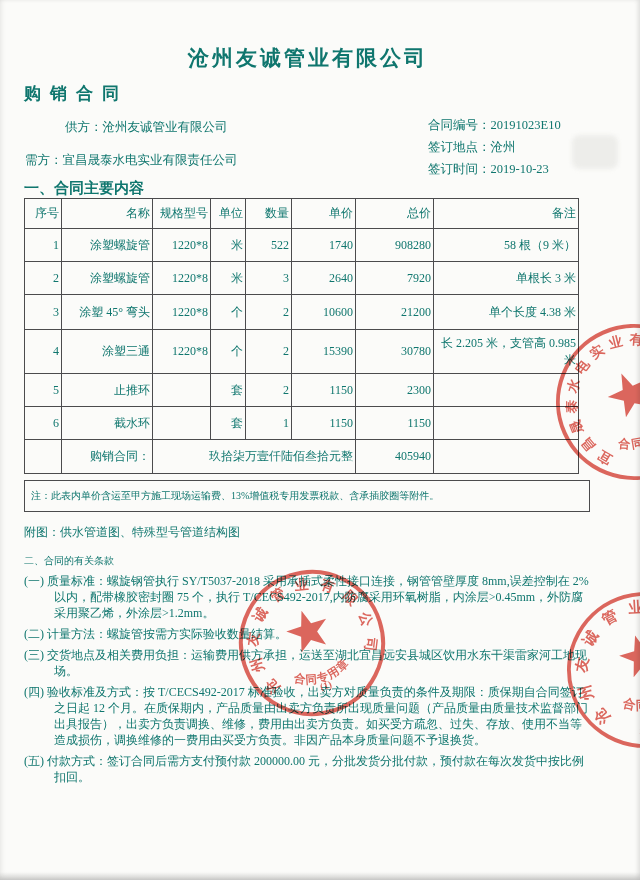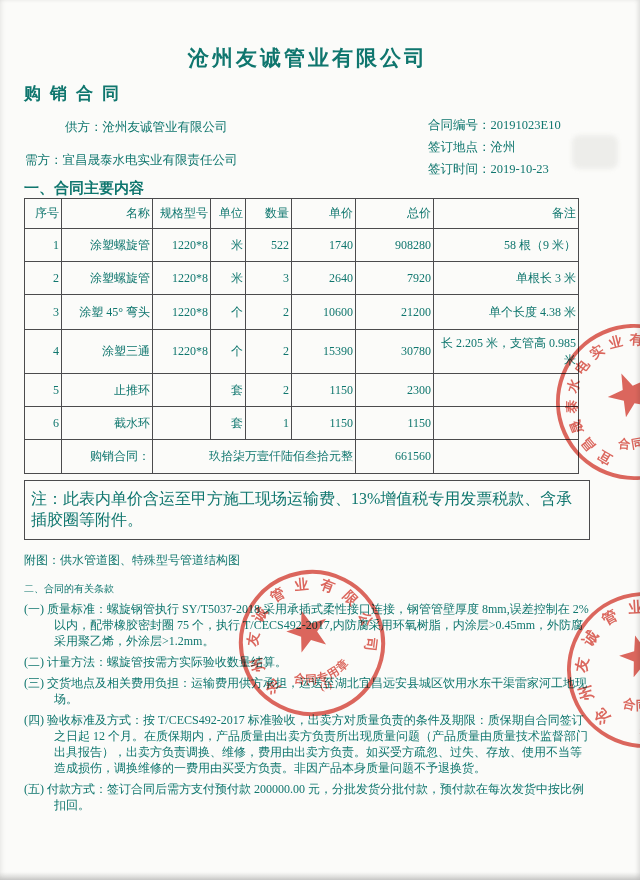--- a/index.html
+++ b/index.html
@@ -16,21 +16,21 @@
   .supplier-line{position:absolute;left:1px;top:0;margin-left:40px;}
   .buyer-line{position:absolute;left:1px;top:33px;}
   .meta-block{position:absolute;left:404px;top:-4px;line-height:1.75;}
   .meta-block div{white-space:nowrap;}
   .sec-heading{font-size:15px;margin:2px 0 0;font-weight:bold;}
   table.items{border-collapse:collapse;table-layout:fixed;width:554px;margin-top:0;
     font-size:12px;text-align:right;}
   table.items td,table.items th{border:1px solid #4b4b4d;font-weight:normal;
     padding:1px 2px;overflow:hidden;}
   .remark-cell{line-height:1.4;}
-  .note-box{border:1px solid #4b4b4d;width:552px;margin-top:6px;padding:8px 6px;font-size:16px;}
+  .note-box{border:1px solid #4b4b4d;width:552px;margin-top:6px;padding:8px 6px;font-size:10px;}
   .attachment-line{font-size:12px;margin:12px 0 0;}
   .sec2-heading{font-size:10px;margin:13px 0 0;font-weight:normal;}
   .clauses{margin-top:4px;}
   .clause{font-size:12px;line-height:16px;margin:5px 0;padding-left:30px;text-indent:-30px;}
   
   .stamp{position:absolute;mix-blend-mode:multiply;opacity:.82;}
   .stamp text{font-family:"Liberation Serif","DejaVu Serif",serif;font-weight:bold;fill:#d8473c;}
   .stamp .ring{stroke:#d8473c;fill:none;}
   .stamp .star{fill:#d8473c;}
   .scan-blob{position:absolute;left:572px;top:135px;width:46px;height:34px;background:#ededea;
@@ -141,21 +141,21 @@
         <td>套</td>
         <td>1</td>
         <td>1150</td>
         <td>1150</td>
         <td class="remark-cell"></td>
       </tr>
       <tr style="height:34px">
         <td></td>
         <td>购销合同：</td>
         <td colspan="4">玖拾柒万壹仟陆佰叁拾元整</td>
-        <td>661560</td>
+        <td>405940</td>
         <td></td>
       </tr>
     </tbody>
       </table>
 
     <div class="note-box">注：此表内单价含运至甲方施工现场运输费、13%增值税专用发票税款、含承插胶圈等附件。</div>
 
     <div class="attachment-line">附图：供水管道图、特殊型号管道结构图</div>
 
     <div class="sec2-heading">二、合同的有关条款</div>

